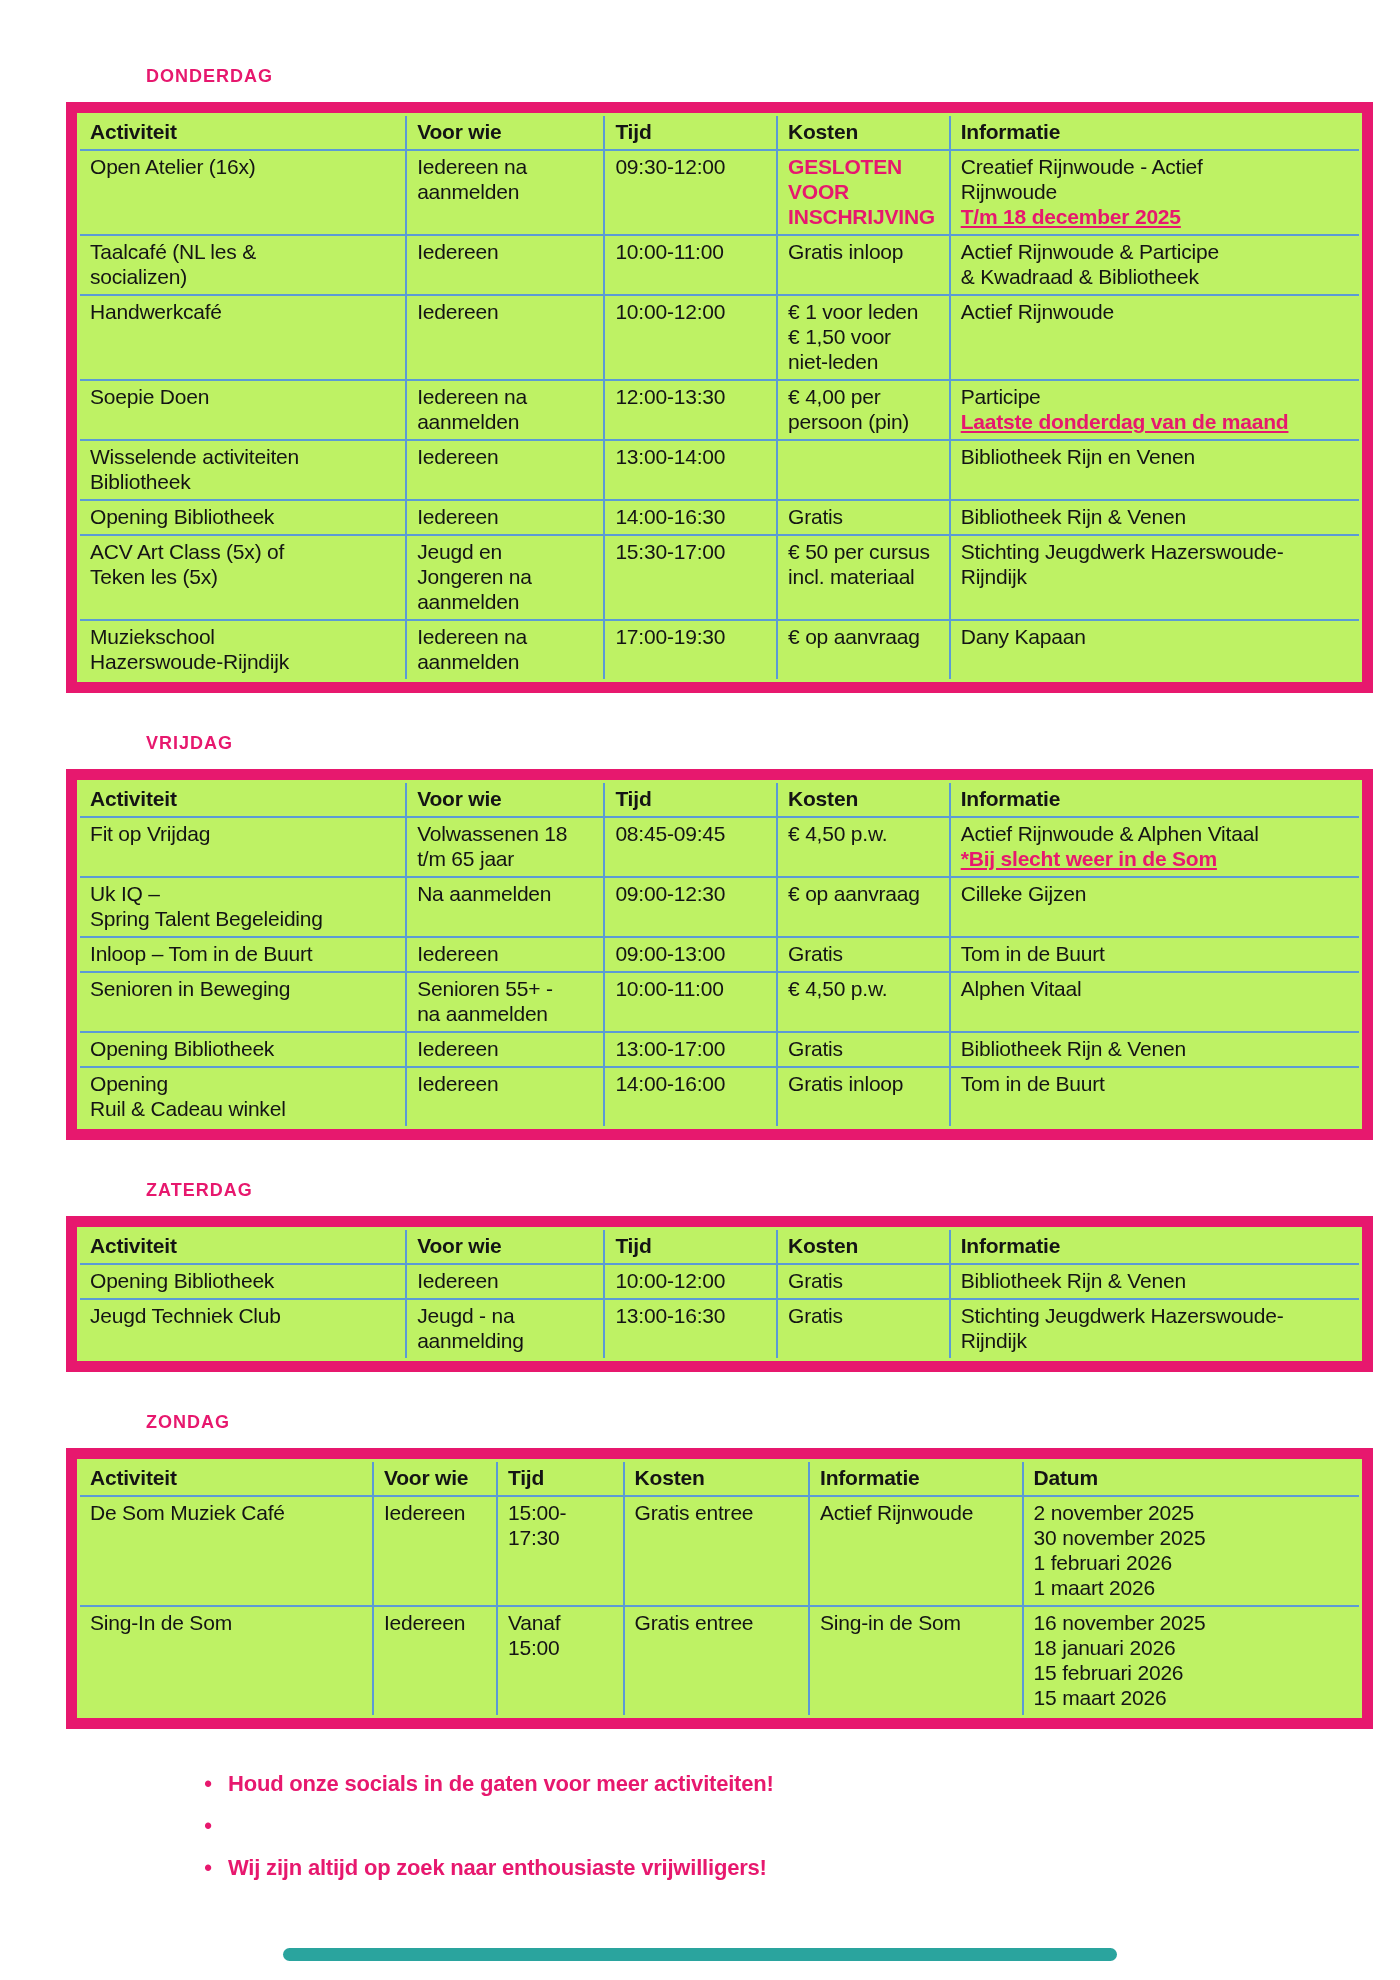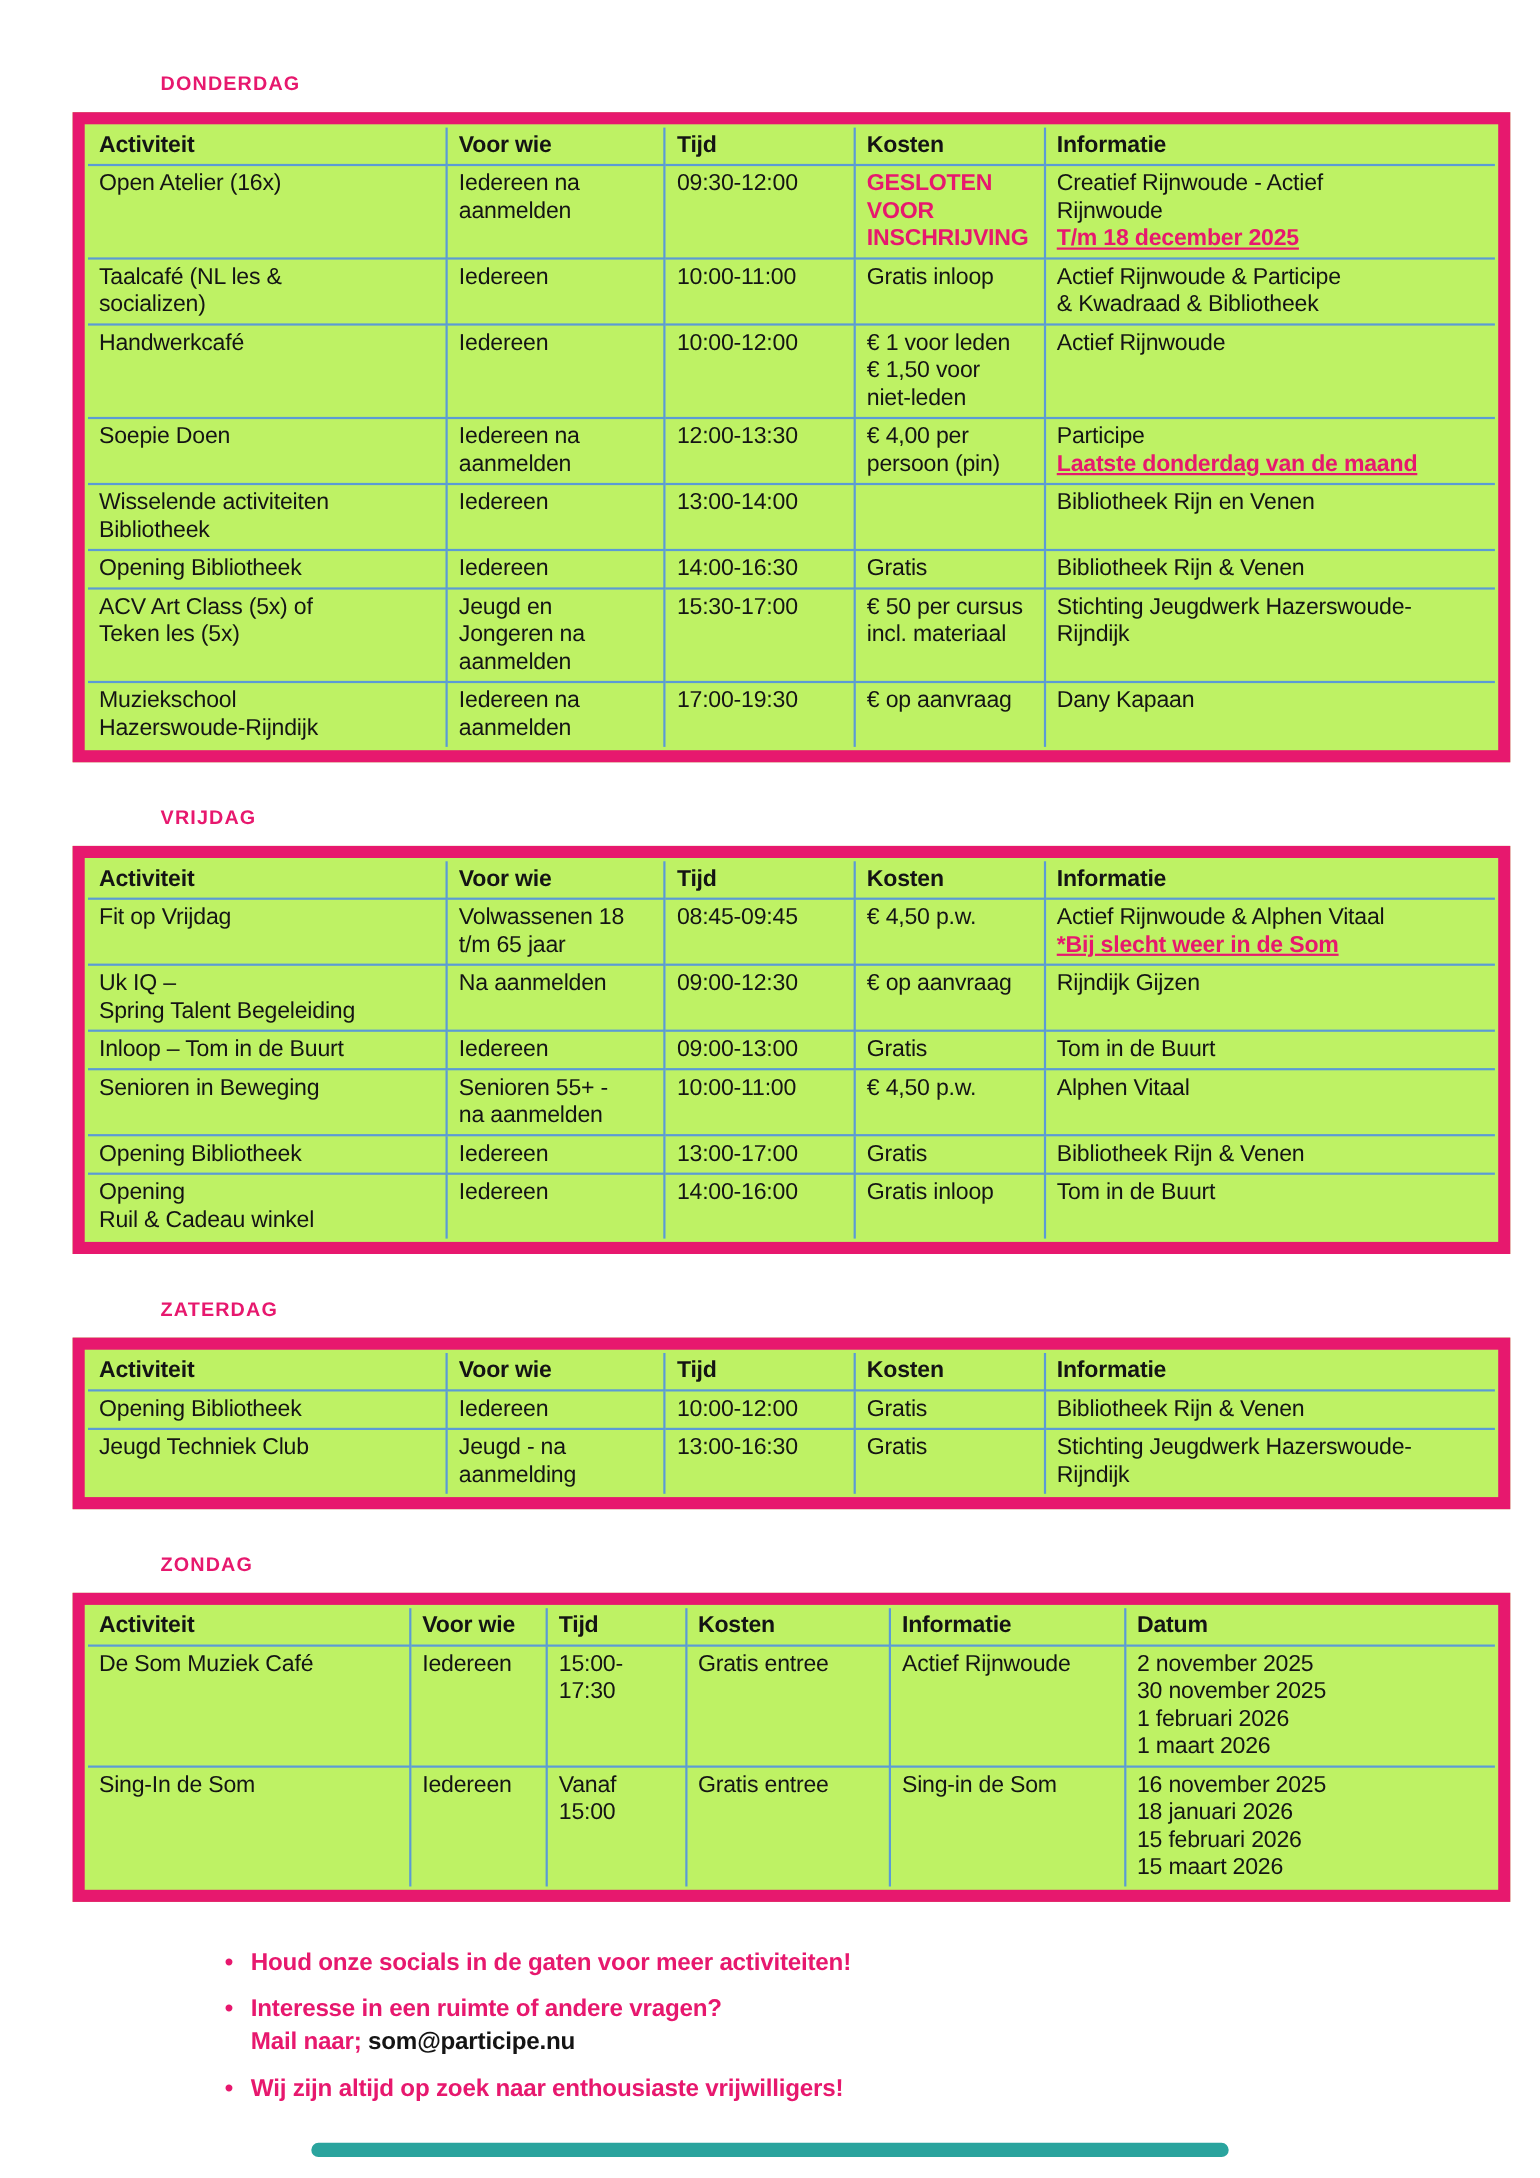--- a/index.html
+++ b/index.html
@@ -280,21 +280,21 @@
               <td>
                 <div class="line"><span>Na aanmelden</span></div>
               </td>
               <td>
                 <div class="line"><span>09:00-12:30</span></div>
               </td>
               <td>
                 <div class="line"><span>€ op aanvraag</span></div>
               </td>
               <td>
-                <div class="line"><span>Rijndijk Gijzen</span></div>
+                <div class="line"><span>Cilleke Gijzen</span></div>
               </td>
             </tr>
             <tr>
               <td>
                 <div class="line"><span>Inloop – Tom in de Buurt</span></div>
               </td>
               <td>
                 <div class="line"><span>Iedereen</span></div>
               </td>
               <td>
@@ -505,24 +505,20 @@
 
   <ul class="notes">
       <li>
         <span class="dot sp-p">•</span>
         <div class="note-body">
           <div class="nline"><span class="sp-p">Houd onze socials in de gaten voor meer activiteiten!</span></div>
         </div>
       </li>
       <li>
         <span class="dot sp-p">•</span>
-        <div class="note-body">
-          <div class="nline"><span class="sp-p">Interesse in een ruimte of andere vragen?</span></div>
-          <div class="nline"><span class="sp-p">Mail naar; </span><span class="sp-b">som@participe.nu</span></div>
-        </div>
       </li>
       <li>
         <span class="dot sp-p">•</span>
         <div class="note-body">
           <div class="nline"><span class="sp-p">Wij zijn altijd op zoek naar enthousiaste vrijwilligers!</span></div>
         </div>
       </li>
     </ul>
 
 </div>

